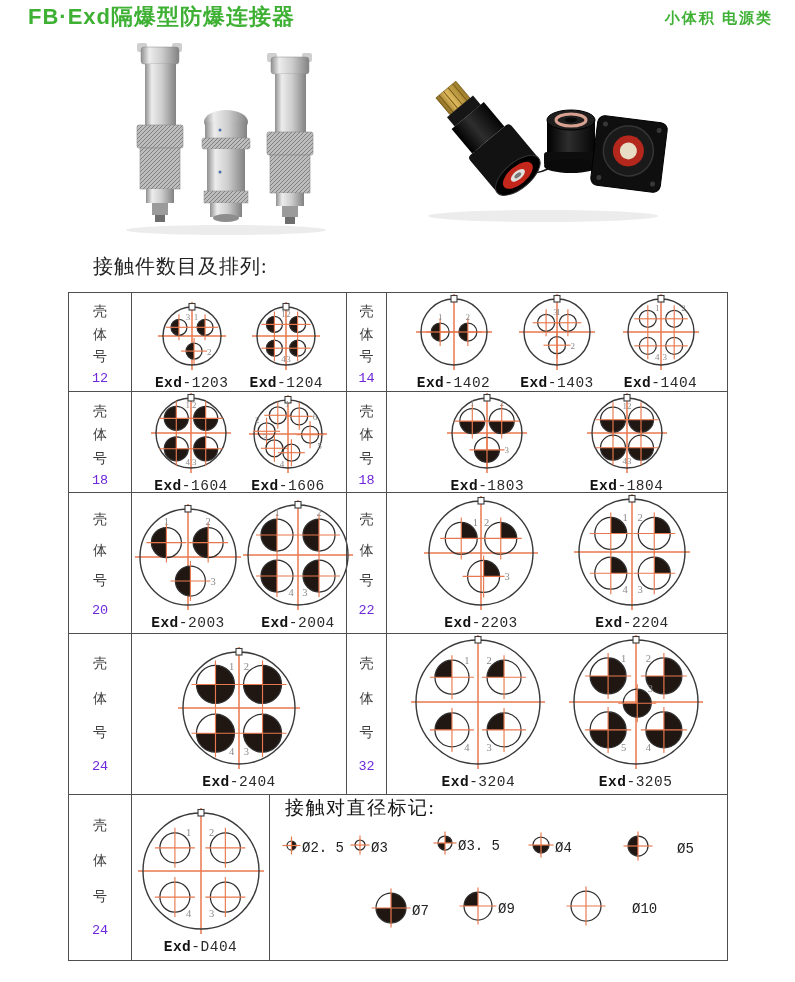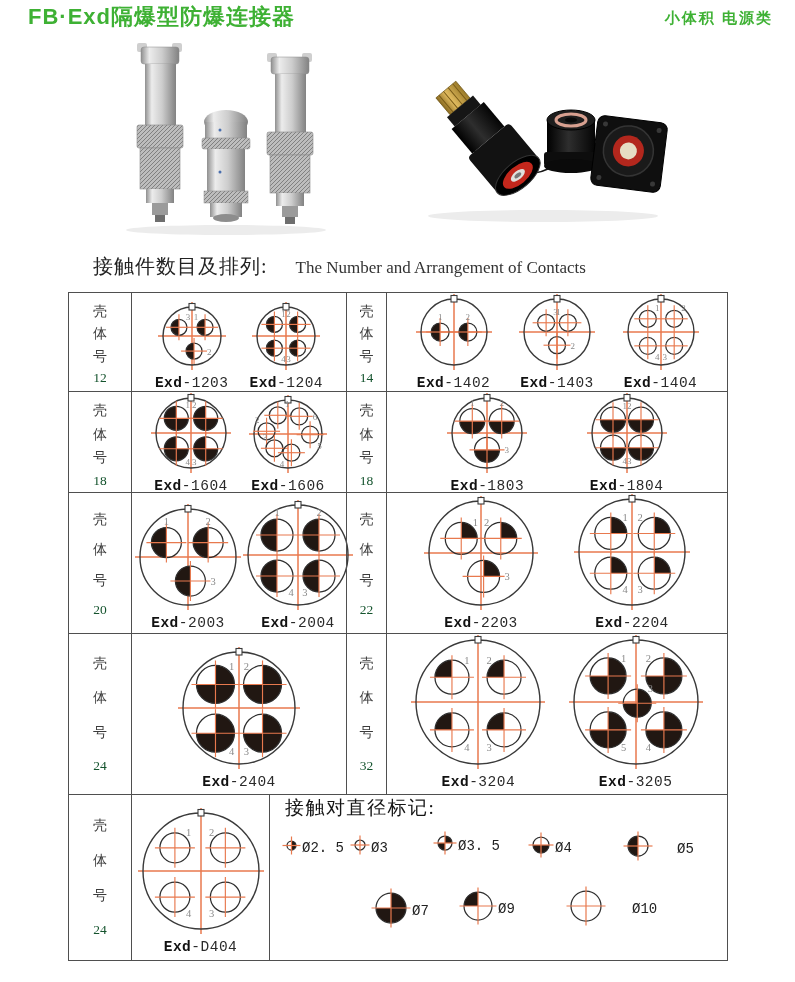--- a/index.html
+++ b/index.html
@@ -13,21 +13,21 @@
   .section-title{position:absolute;left:93px;top:253px;display:flex;align-items:baseline;gap:28px;color:#222;}
   .section-zh{font-size:20px;letter-spacing:1px;}
   .section-en{font-size:17px;color:#333;}
   .ctable{position:absolute;left:68px;top:292px;width:660px;border:1px solid #4f4f4f;box-sizing:border-box;}
   .trow{display:grid;}
   .trow + .trow{border-top:1px solid #4f4f4f;}
   .tcell{box-sizing:border-box;min-width:0;}
   .tcell + .tcell{border-left:1px solid #4f4f4f;}
   .lblcell{display:flex;flex-direction:column;align-items:center;justify-content:space-evenly;
            padding:5px 0;color:#3b3b3b;font-size:14px;}
-  .lblcell .shell-no{font-size:13.5px;color:#14532d;font-family:Liberation Serif, serif;}
+  .lblcell .shell-no{font-size:13.5px;color:#6d28d9;font-family:Liberation Mono, monospace;}
   .diagcell{display:flex;justify-content:space-evenly;align-items:flex-end;padding:0 2px 3px 2px;}
   .diag{display:flex;flex-direction:column;align-items:center;}
   .model{font-family:"Liberation Mono","DejaVu Sans Mono",monospace;font-size:14.5px;height:18px;
          line-height:17px;color:#2a2a2a;letter-spacing:0.5px;white-space:nowrap;}
   .model b{color:#111;}
   .legendcell{position:relative;}
   .legend-title{position:absolute;left:15px;top:0;font-size:19px;letter-spacing:1.5px;color:#141414;}
   .marker{position:absolute;width:76px;display:flex;align-items:center;}
   .marker .mlabel{font-family:"Liberation Mono","DejaVu Sans Mono",monospace;font-size:14px;
                   color:#222;margin-top:1px;white-space:nowrap;}
@@ -141,21 +141,20 @@
         <circle cx="27" cy="27" r="2.5" fill="#383838"></circle>
         <circle cx="-1" cy="-3" r="25" fill="#1a1a1a" stroke="#343434" stroke-width="1.5"></circle>
         <circle cx="-1" cy="-3" r="15.5" fill="#b3271d"></circle>
         <circle cx="-1" cy="-3" r="8.5" fill="#e6ddc4"></circle>
       </g>
     </svg>
   </div>
 
   <div class="section-title">
     <span class="section-zh">接触件数目及排列:</span>
-    <span class="section-en">The Number and Arrangement of Contacts</span>
   </div>
 
   <div class="ctable" id="ctable">
       <div class="trow" style="height: 98px; grid-template-columns: 62px 215px 40px 1fr;">
         <div class="tcell lblcell">
           <span>壳</span>
           <span>体</span>
           <span>号</span>
           <span class="shell-no">12</span>
         </div>

